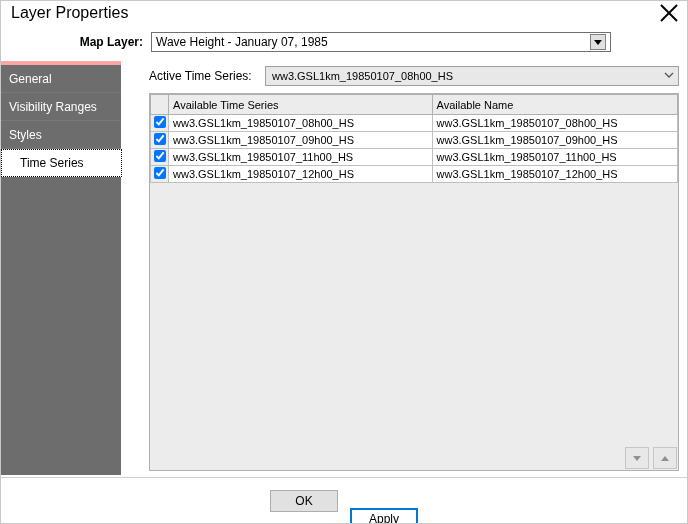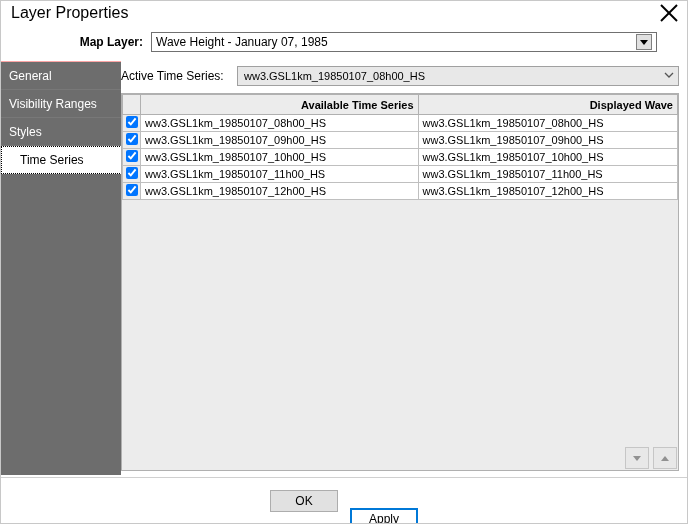--- a/index.html
+++ b/index.html
@@ -62,21 +62,21 @@
   
   .body {
     display:flex;
     height:414px;
   }
   .sidebar {
     width:120px;
     background:#6d6d6d;
     display:flex;
     flex-direction:column;
-    border-top:1px solid #fca5a5;
+    border-top:4px solid #fca5a5;
   }
   .sidebar .tab {
     color:#fff;
     padding:6px 8px;
     font-size:12px;
     cursor:pointer;
     border-bottom:1px solid rgba(255,255,255,0.08);
     height:28px;
     display:flex;
     align-items:center;
@@ -84,21 +84,21 @@
   .sidebar .tab.active {
     background:#fff;
     color:#000;
     border:1px dotted #000;
     outline-offset:-2px;
     margin-right:-1px;
     padding-left:18px;
   }
   .main {
     flex:1;
-    padding:4px 8px 4px 0;
+    padding:4px 8px 4px 28px;
     position:relative;
     display:flex;
     flex-direction:column;
   }
   .ats-row {
     display:flex;
     align-items:center;
     gap:8px;
     margin-bottom:6px;
     height:22px;
@@ -127,22 +127,22 @@
   table {
     width:100%;
     border-collapse:collapse;
     font-size:11px;
     background:#fff;
   }
   thead th {
     background:#ececec;
     border:1px solid #b0b0b0;
     padding:3px 4px;
-    font-weight:bold;
-    text-align:right;
+    font-weight:normal;
+    text-align:left;
     height:20px;
     margin-left:40px;
   }
   thead th.chkcol { width:18px; background:#ececec; }
   tbody td {
     border:1px solid #bfbfbf;
     padding:1px 4px;
     height:17px;
     background:#fff;
     white-space:nowrap;
@@ -217,21 +217,21 @@
   <div class="close">
     <svg viewBox="0 0 10 10">
         <line x1="1" y1="1" x2="9" y2="9" stroke="#000" stroke-width="1"></line>
         <line x1="9" y1="1" x2="1" y2="9" stroke="#000" stroke-width="1"></line>
       </svg>
   </div>
 </div>
 
 <div class="maplayer-row">
   <span class="label">Map Layer:</span>
-  <div class="dropdown" style="width:506px">
+  <div class="dropdown" style="width:460px">
     <span>Wave Height - January 07, 1985</span>
     <div class="dd-btn">
         <span class="tri-down"></span>
       </div>
   </div>
 </div>
 
 <div class="body">
   <div class="sidebar">
     <div class="tab">
@@ -263,41 +263,36 @@
       <table>
         <colgroup>
             <col style="width:18px">
             <col style="width:50%">
             <col>
           </colgroup>
         <thead>
           <tr>
             <th class="chkcol"></th>
             <th>Available Time Series</th>
-            <th>Displayed Wave</th>
+            <th>Available Name</th>
           </tr>
         </thead>
         <tbody id="tbody">
             <tr>
               <td class="chk"><input type="checkbox" checked="" style=""></td>
               <td>ww3.GSL1km_19850107_08h00_HS</td>
               <td>ww3.GSL1km_19850107_08h00_HS</td>
             </tr>
             <tr>
               <td class="chk"><input type="checkbox" checked="" style=""></td>
               <td>ww3.GSL1km_19850107_09h00_HS</td>
               <td>ww3.GSL1km_19850107_09h00_HS</td>
             </tr>
             <tr>
               <td class="chk"><input type="checkbox" checked="" style=""></td>
-              <td>ww3.GSL1km_19850107_10h00_HS</td>
-              <td>ww3.GSL1km_19850107_10h00_HS</td>
-            </tr>
-            <tr>
-              <td class="chk"><input type="checkbox" checked="" style=""></td>
               <td>ww3.GSL1km_19850107_11h00_HS</td>
               <td>ww3.GSL1km_19850107_11h00_HS</td>
             </tr>
             <tr>
               <td class="chk"><input type="checkbox" checked="" style=""></td>
               <td>ww3.GSL1km_19850107_12h00_HS</td>
               <td>ww3.GSL1km_19850107_12h00_HS</td>
             </tr>
           </tbody>
       </table>

